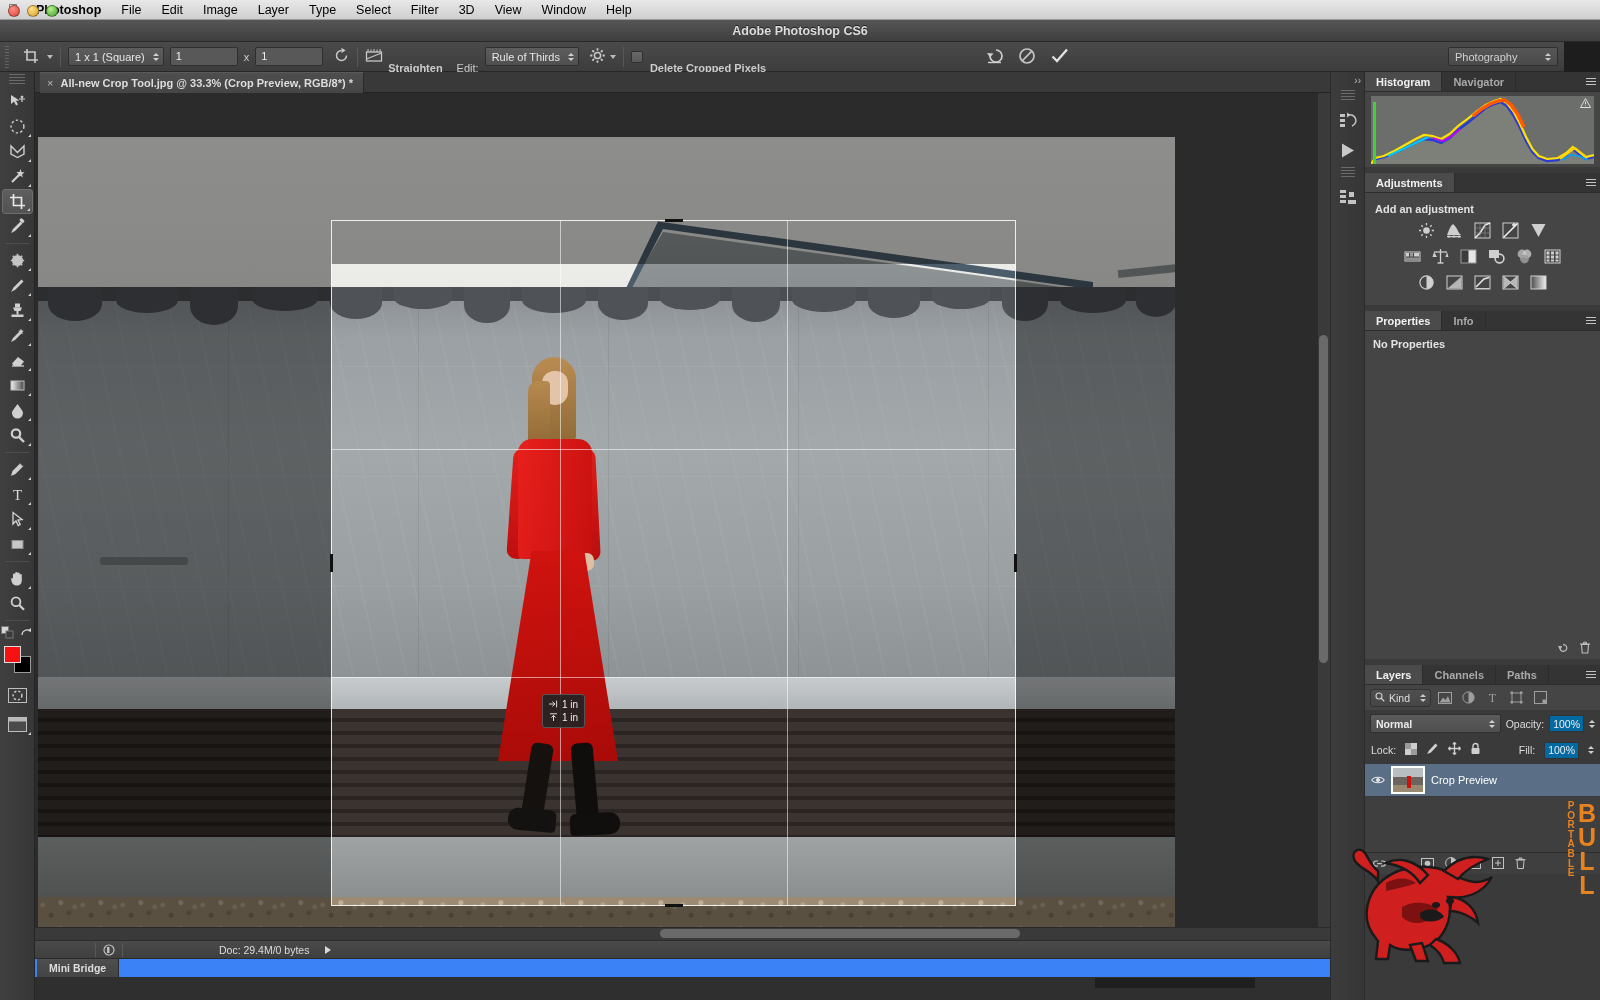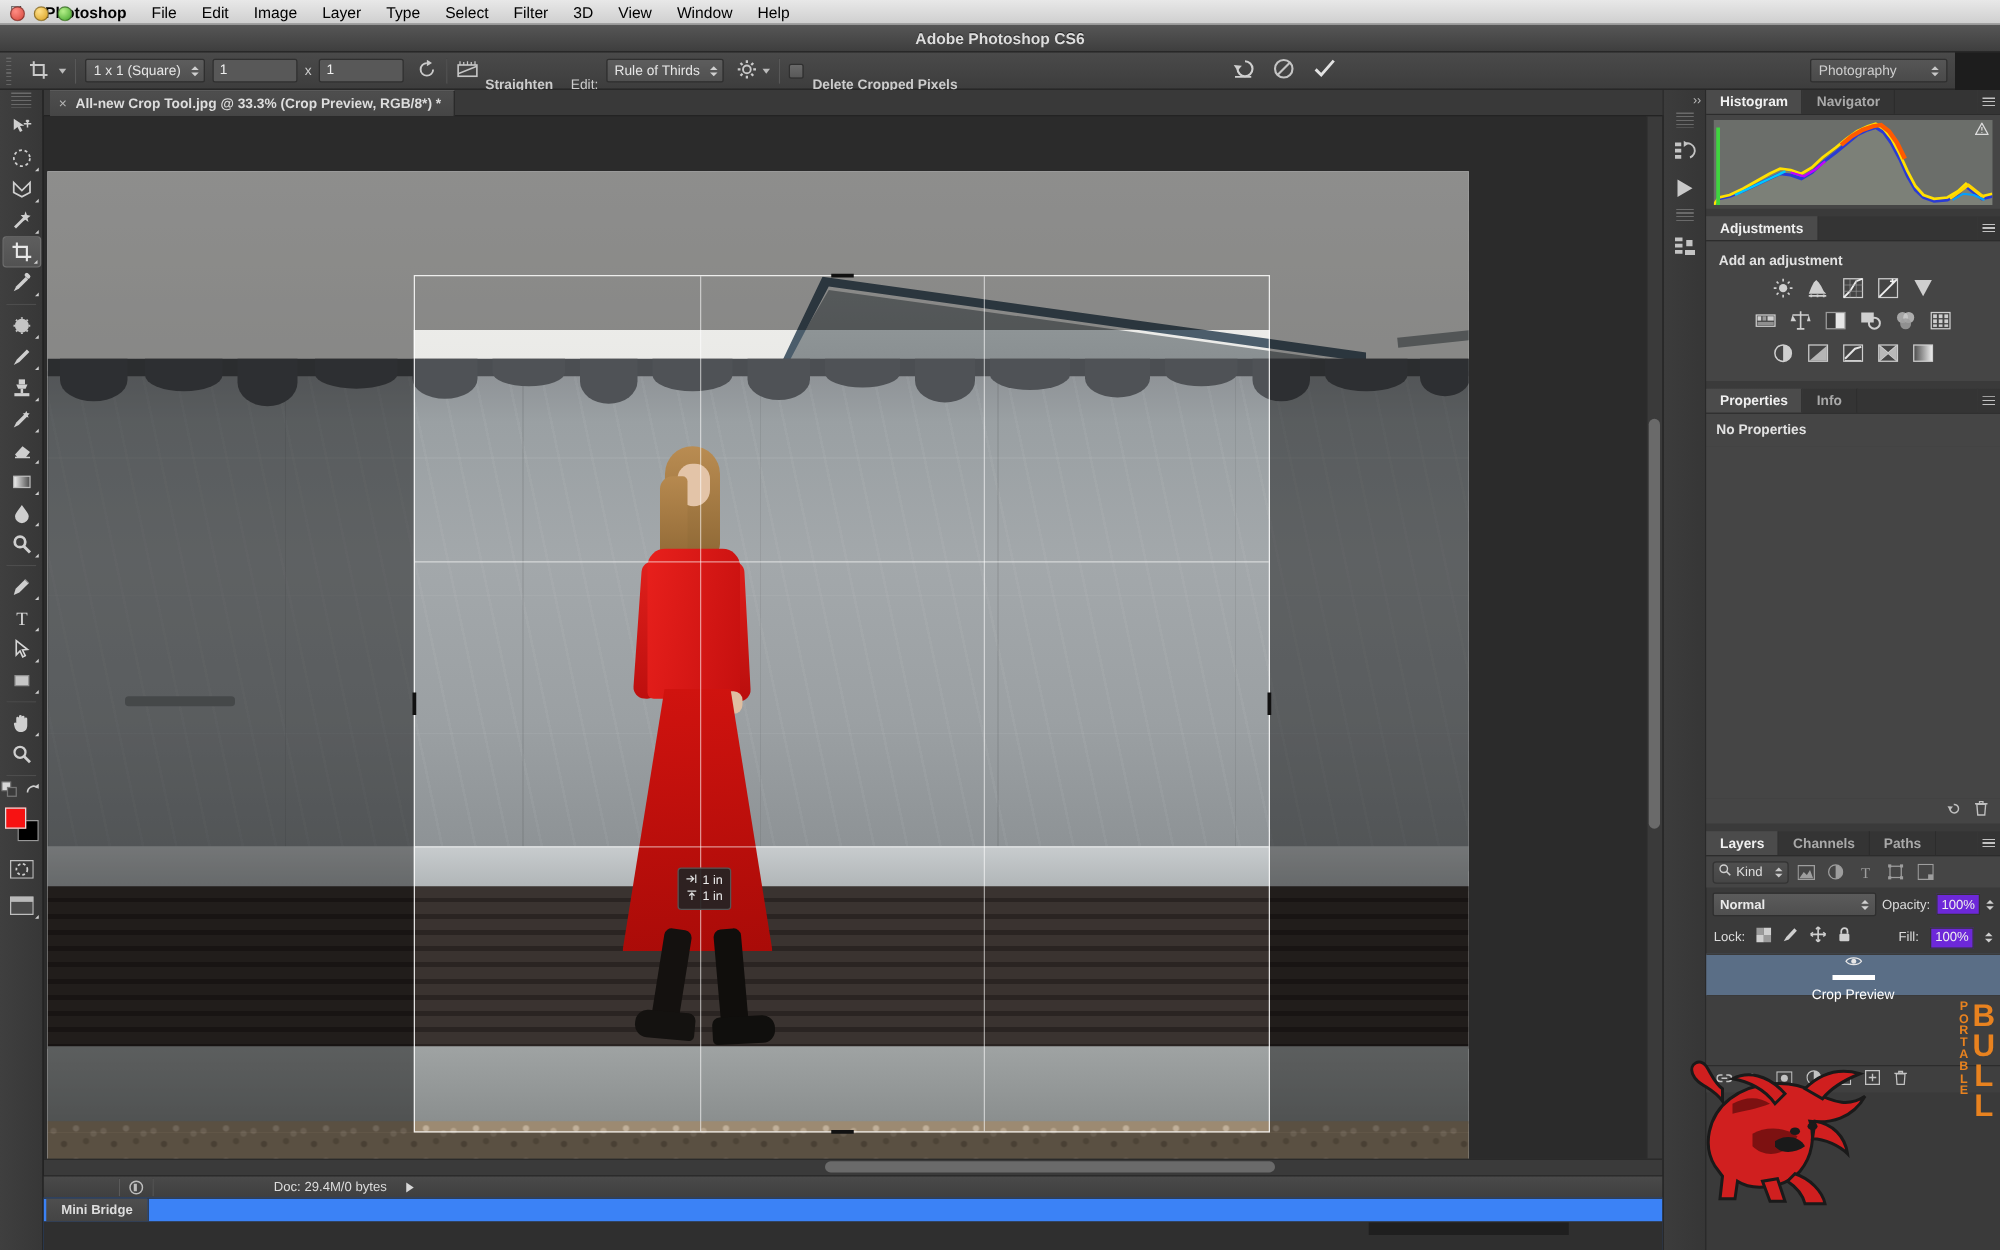--- a/index.html
+++ b/index.html
@@ -330,29 +330,28 @@
     border-radius: 3px; padding: 0 4px; color: #ddd; font-size: 10.5px;
   }
   .lay-fbtn { width: 21px; height: 19px; display: flex; align-items: center; justify-content: center; }
   .blend-row { display: flex; align-items: center; gap: 5px; padding: 4px 5px; }
   .blend-sel {
     height: 19px; flex: 1; background: linear-gradient(#5b5b5b,#4f4f4f);
     border: 1px solid #2f2f2f; border-radius: 2px; color: #eaeaea;
     font-size: 10.5px; display: flex; align-items: center; padding: 0 5px; font-weight: bold;
   }
   .small-lbl { font-size: 10.5px; color: #dcdcdc; }
-  .num-field { height: 17px; min-width: 34px; background: #6d28d9;
+  .num-field { height: 17px; min-width: 34px; background: #0369a1;
     border: 1px solid #333; color: #eee; font-size: 10.5px;
     display: flex; align-items: center; justify-content: flex-end; padding: 0 3px; }
   .lock-row { display: flex; align-items: center; gap: 9px; padding: 4px 6px; }
   .layer-row {
     display: flex; align-items: center; gap: 6px; height: 34px;
     padding: 0 6px; background: #5a6e86; border-top: 1px solid #3a3a3a;
     border-bottom: 1px solid #3a3a3a;
-    flex-direction: column;
   }
   .layer-thumb { width: 34px; height: 28px; border: 2px solid #fff;
     background: linear-gradient(#b9bec0 38%, #6b6560 38% 72%, #9b8a72 72%);
     position: relative; overflow: hidden; }
   .layer-thumb .mini-red { position: absolute; left: 14px; top: 8px;
     width: 4px; height: 12px; background: #cf1410; }
   .layer-name { font-size: 11px; color: #fff; }
   .eye { width: 14px; display: flex; align-items: center; justify-content: center; }
   .lay-bottom { display: flex; align-items: center; gap: 11px;
     height: 22px; padding: 0 8px; background: #3f3f3f; border-top: 1px solid #2c2c2c; }

